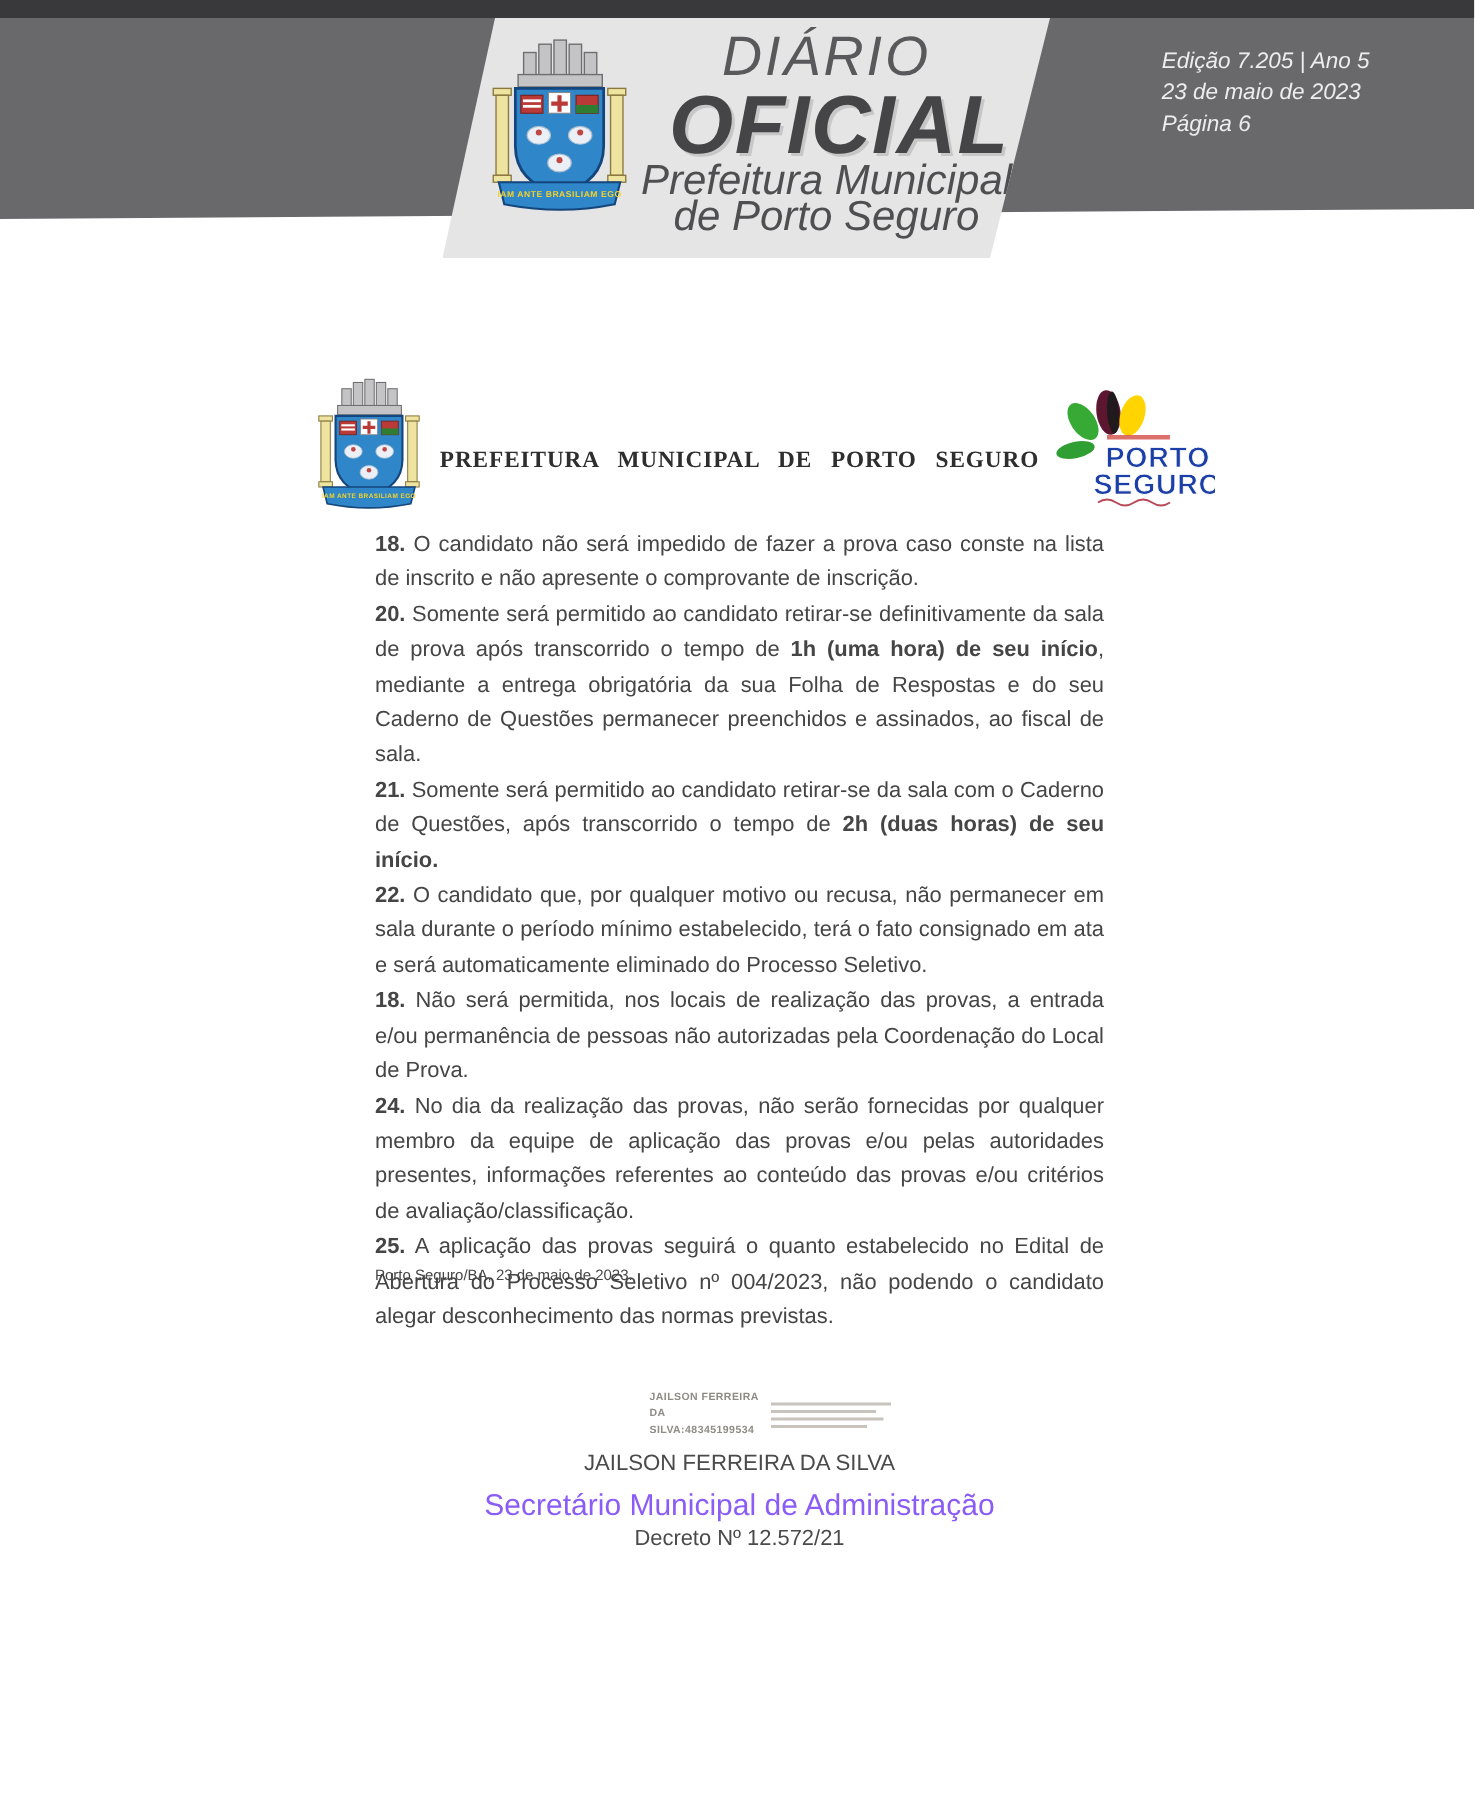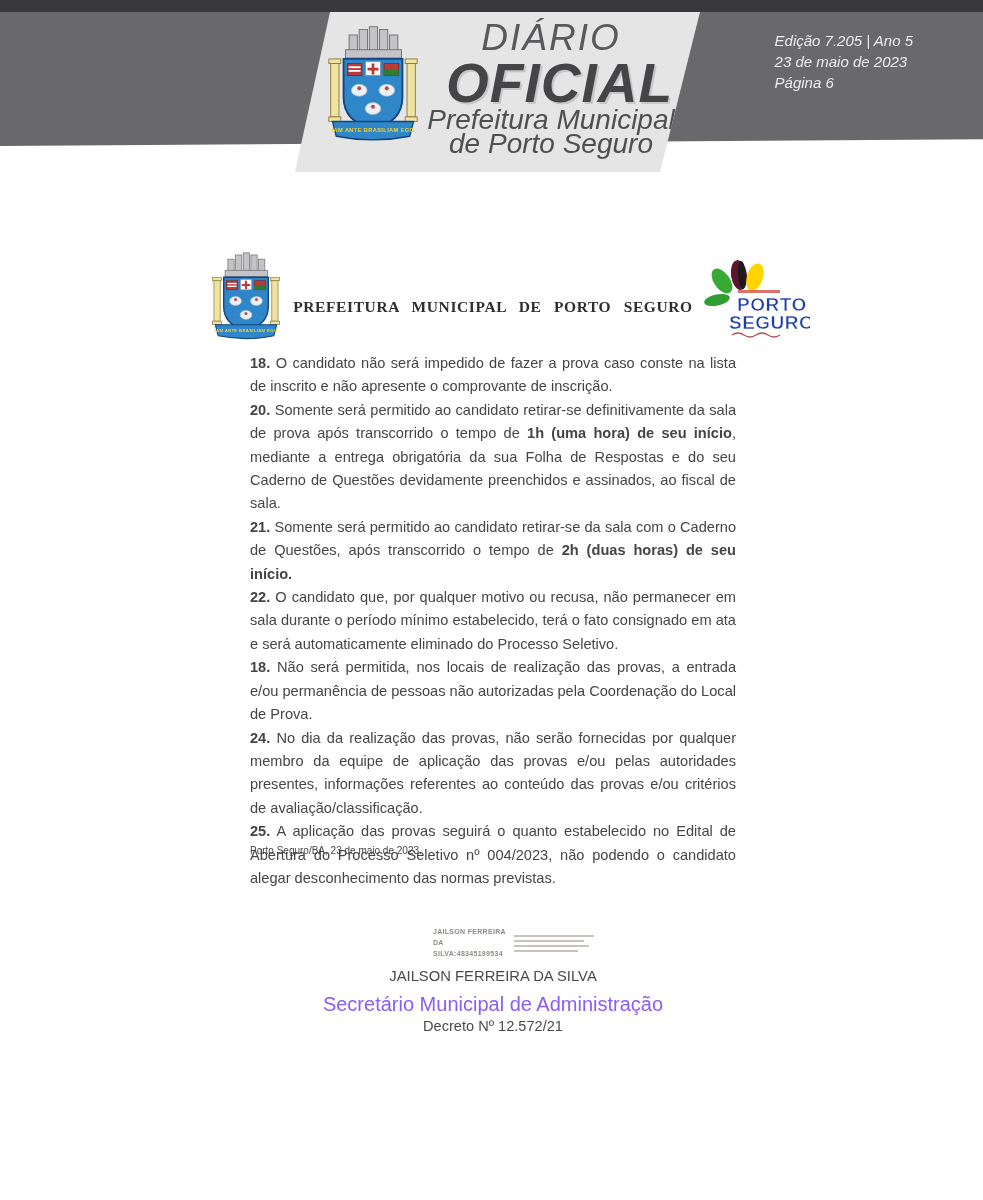--- a/index.html
+++ b/index.html
@@ -141,21 +141,21 @@
       <ellipse cx="25" cy="46" rx="13" ry="5.5" fill="#2f9e33" transform="rotate(-12 25 46)"></ellipse>
     </g>
     <rect x="46" y="36" width="42" height="3" fill="#d04038" opacity="0.75"></rect>
     <text x="45" y="57" font-size="19" font-weight="900" fill="#1b3fa6" stroke="#ffffff" stroke-width="0.5" font-family="Liberation Sans, sans-serif" letter-spacing="0.5">PORTO</text>
     <text x="37" y="75" font-size="19" font-weight="900" fill="#1b3fa6" stroke="#ffffff" stroke-width="0.5" font-family="Liberation Sans, sans-serif" letter-spacing="0.5">SEGURO</text>
     <path d="M40 81 q6 -4 12 0 t12 0 t12 0 t12 0" stroke="#b84a58" stroke-width="1.3" fill="none"></path>
   </svg>
 
   <div class="paragraphs">
       <p class="para"><span class="b">18.</span><span> O candidato não será impedido de fazer a prova caso conste na lista de inscrito e não apresente o comprovante de inscrição.</span></p>
-      <p class="para"><span class="b">20.</span><span> Somente será permitido ao candidato retirar-se definitivamente da sala de prova após transcorrido o tempo de </span><span class="b">1h (uma hora) de seu início</span><span>, mediante a entrega obrigatória da sua Folha de Respostas e do seu Caderno de Questões devidamente preenchidos e assinados, ao fiscal de sala.</span></p>
+      <p class="para"><span class="b">20.</span><span> Somente será permitido ao candidato retirar-se definitivamente da sala de prova após transcorrido o tempo de </span><span class="b">1h (uma hora) de seu início</span><span>, mediante a entrega obrigatória da sua Folha de Respostas e do seu Caderno de Questões permanecer preenchidos e assinados, ao fiscal de sala.</span></p>
       <p class="para"><span class="b">21.</span><span> Somente será permitido ao candidato retirar-se da sala com o Caderno de Questões, após transcorrido o tempo de </span><span class="b">2h (duas horas) de seu início.</span></p>
       <p class="para"><span class="b">22.</span><span> O candidato que, por qualquer motivo ou recusa, não permanecer em sala durante o período mínimo estabelecido, terá o fato consignado em ata e será automaticamente eliminado do Processo Seletivo.</span></p>
       <p class="para"><span class="b">18.</span><span> Não será permitida, nos locais de realização das provas, a entrada e/ou permanência de pessoas não autorizadas pela Coordenação do Local de Prova.</span></p>
       <p class="para"><span class="b">24.</span><span> No dia da realização das provas, não serão fornecidas por qualquer membro da equipe de aplicação das provas e/ou pelas autoridades presentes, informações referentes ao conteúdo das provas e/ou critérios de avaliação/classificação.</span></p>
       <p class="para"><span class="b">25.</span><span> A aplicação das provas seguirá o quanto estabelecido no Edital de Abertura do Processo Seletivo nº 004/2023, não podendo o candidato alegar desconhecimento das normas previstas.</span></p>
     </div>
 
   <div class="place-date">Porto Seguro/BA, 23 de maio de 2023.</div>
 
   <div class="stamp">

